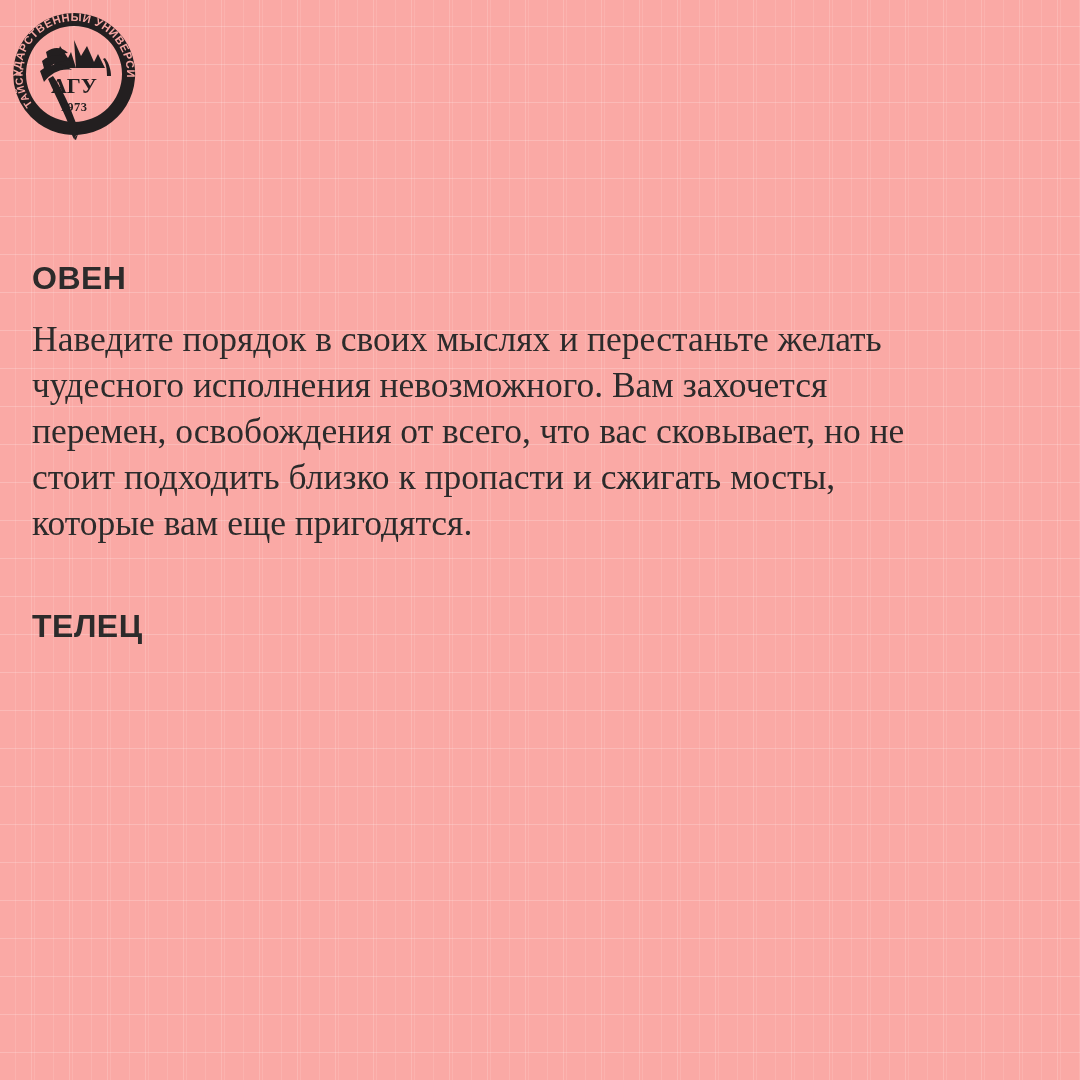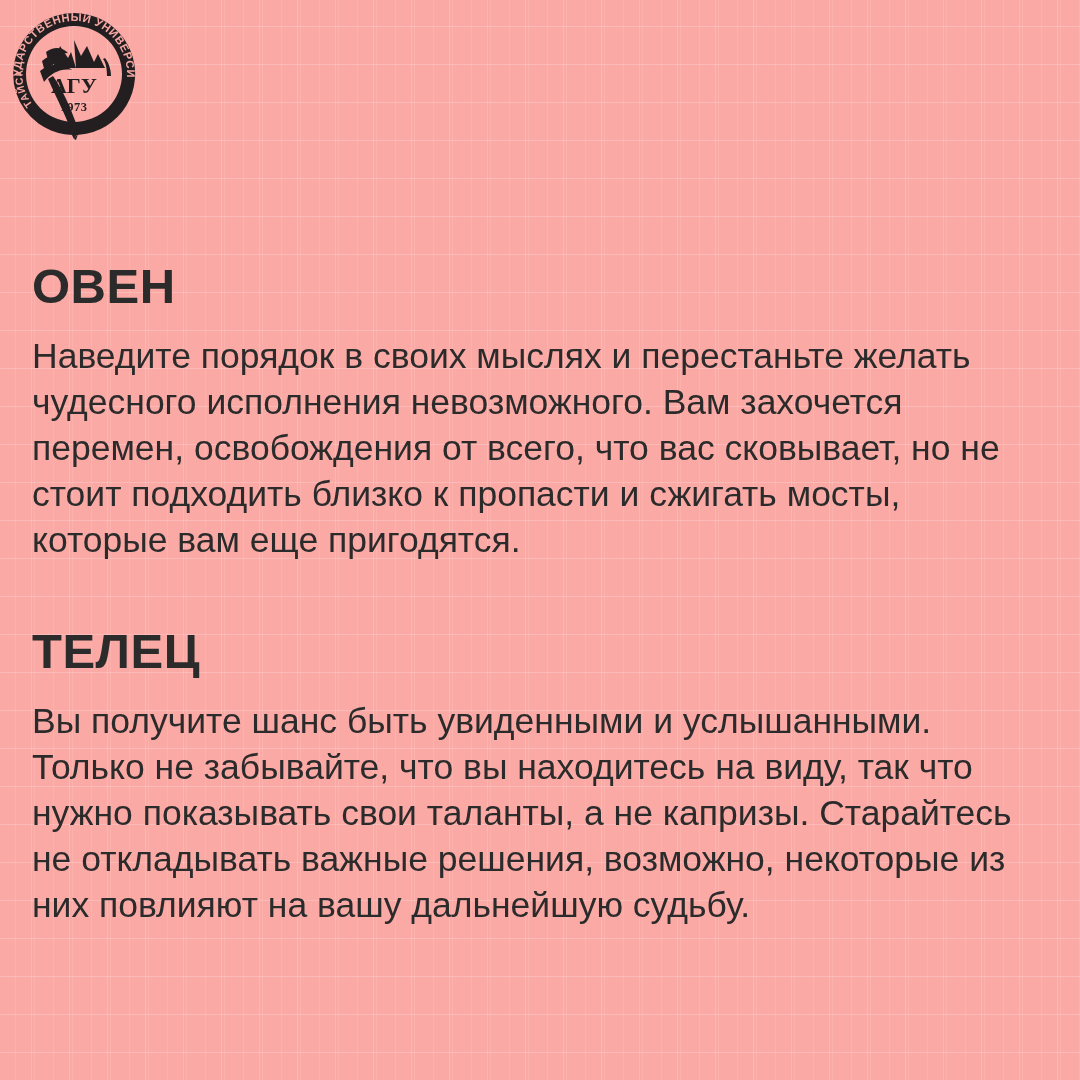--- a/index.html
+++ b/index.html
@@ -58,37 +58,38 @@
     position: absolute;
     left: 32px;
     top: 262px;
     width: 1016px;
   }
 
   .sign-block { margin: 0; }
   .sign-block.second { margin-top: 64px; }
 
   .sign-title {
-    font-size: 49px;
+    font-size: 32px;
     font-weight: bold;
     letter-spacing: 0.5px;
     color: #2c2b2b;
     line-height: 1.0;
     margin: 0 0 22px 0;
     white-space: pre;
   }
 
   .sign-text {
     font-size: 35.5px;
     font-weight: normal;
     color: #2c2b2b;
     line-height: 46px;
     margin: 0;
     max-width: 1012px;
     white-space: pre-line;
+    font-family: Liberation Serif, serif;
   }
 </style>
 </head>
 <body>
 
 <div id="card">
 
   <div id="grid-pattern"></div>
   <div id="grid-pattern-2"></div>
 
@@ -147,22 +148,17 @@
       <h2 class="sign-title">ОВЕН</h2>
       <p class="sign-text">Наведите порядок в своих мыслях и перестаньте желать
 чудесного исполнения невозможного. Вам захочется
 перемен, освобождения от всего, что вас сковывает, но не
 стоит подходить близко к пропасти и сжигать мосты,
 которые вам еще пригодятся.</p>
     </section>
 
     <section class="sign-block second">
       <h2 class="sign-title">ТЕЛЕЦ</h2>
-      <p class="sign-text">Вы получите шанс быть увиденными и услышанными.
-Только не забывайте, что вы находитесь на виду, так что
-нужно показывать свои таланты, а не капризы. Старайтесь
-не откладывать важные решения, возможно, некоторые из
-них повлияют на вашу дальнейшую судьбу.</p>
     </section>
 
   </div>
 
 </div>
 
 </body></html>

